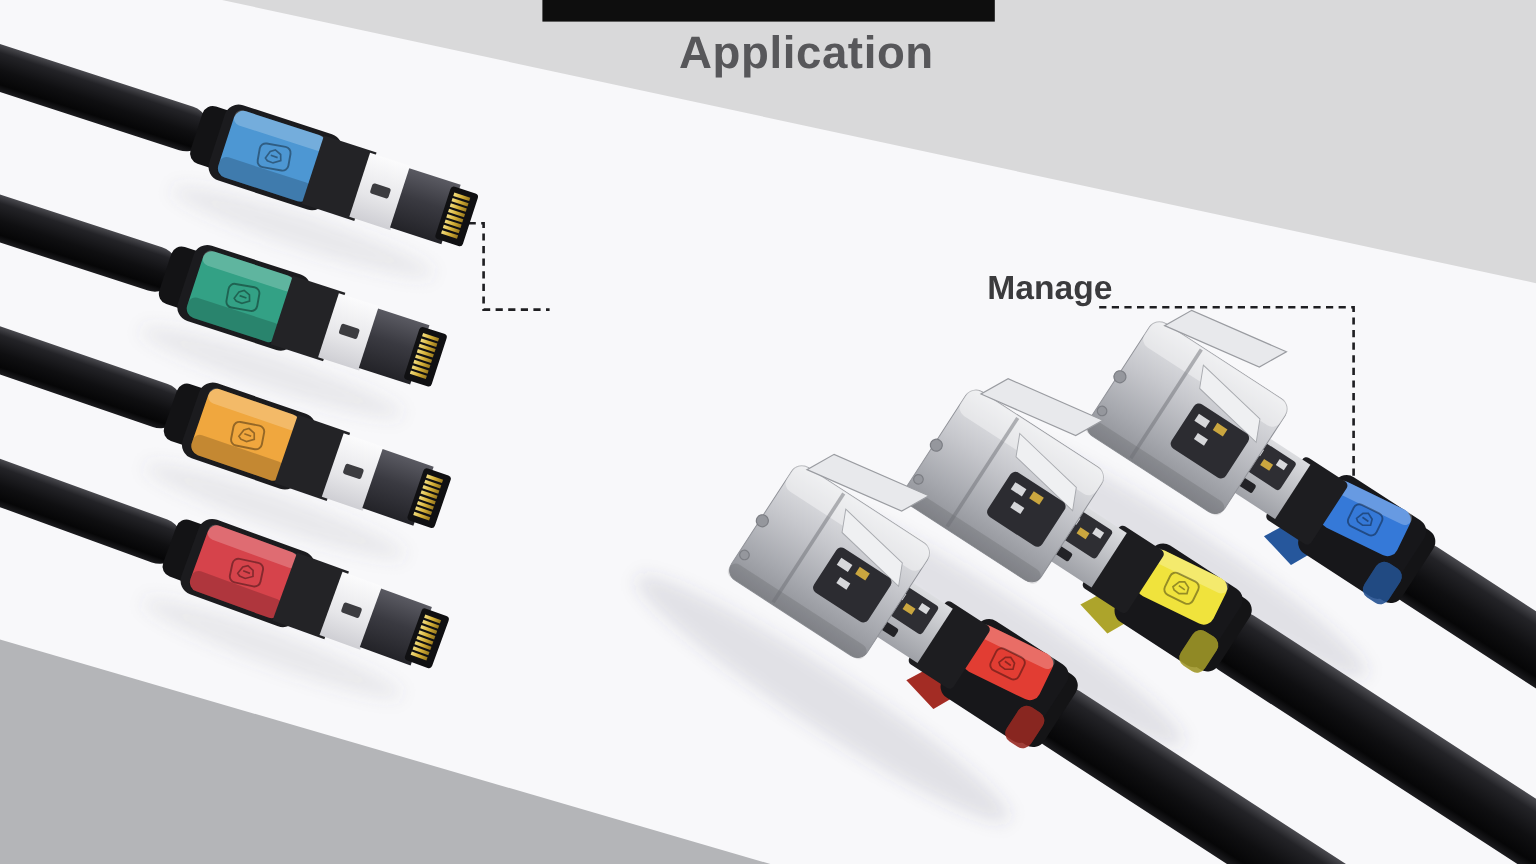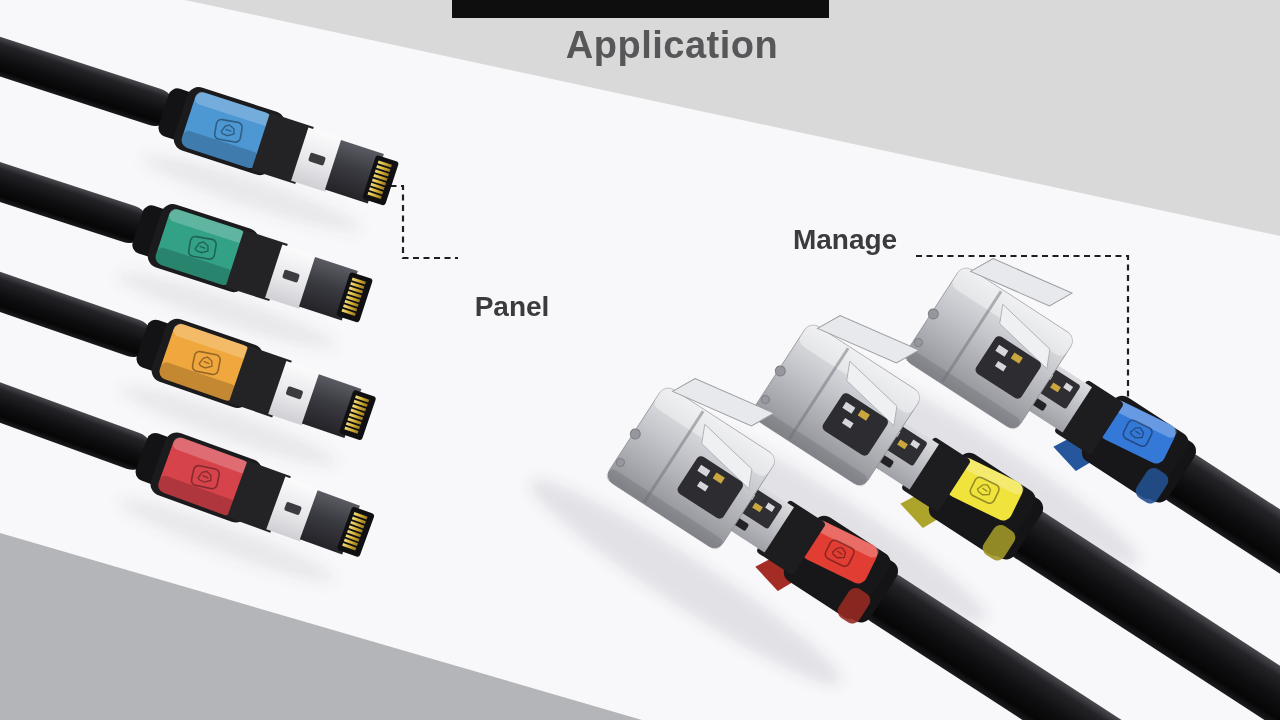--- a/index.html
+++ b/index.html
@@ -14,21 +14,21 @@
     background:var(--title-bar,#0e0e0e);
   }
   .slide-title{
     position:absolute;top:24px;left:0;width:100%;margin:0;
     text-align:center;font-size:38px;font-weight:700;letter-spacing:.5px;
     color:var(--title-text,#57575a);
     padding-left:32px;
   }
   .label{
     position:absolute;font-weight:700;font-size:28px;line-height:38px;
-    color:var(--label-text,#3b3b3d);text-align:center;white-space:nowrap;
+    color:var(--label-text,#3b3b3d);text-align:right;white-space:nowrap;
   }
   .label-fit{left:392px;top:288px;width:240px;}
   .label-manage{left:763px;top:221px;width:164px;}
 </style>
 </head>
 <body>
 
 <div class="stage">
 
   <svg class="scene" viewBox="0 0 1280 720" xmlns="http://www.w3.org/2000/svg">
@@ -152,19 +152,18 @@
       <use href="#keystone" xlink:href="#keystone" transform="translate(1136,448) rotate(33)" style="--boot:var(--jack-blue,#3579d8)"></use>
       <use href="#keystone" xlink:href="#keystone" transform="translate(983,505) rotate(33)" style="--boot:var(--jack-yellow,#f0e33c)"></use>
       <use href="#keystone" xlink:href="#keystone" transform="translate(838,568) rotate(33)" style="--boot:var(--jack-red,#e23d33)"></use>
     </g>
   </svg>
 
   <div class="title-bar"></div>
   <h1 class="slide-title">Application</h1>
 
   <div class="label label-fit">
-    <div>Panel</div>
   </div>
   <div class="label label-manage">
     <div>Manage</div>
   </div>
 
 </div>
 
 </body></html>

